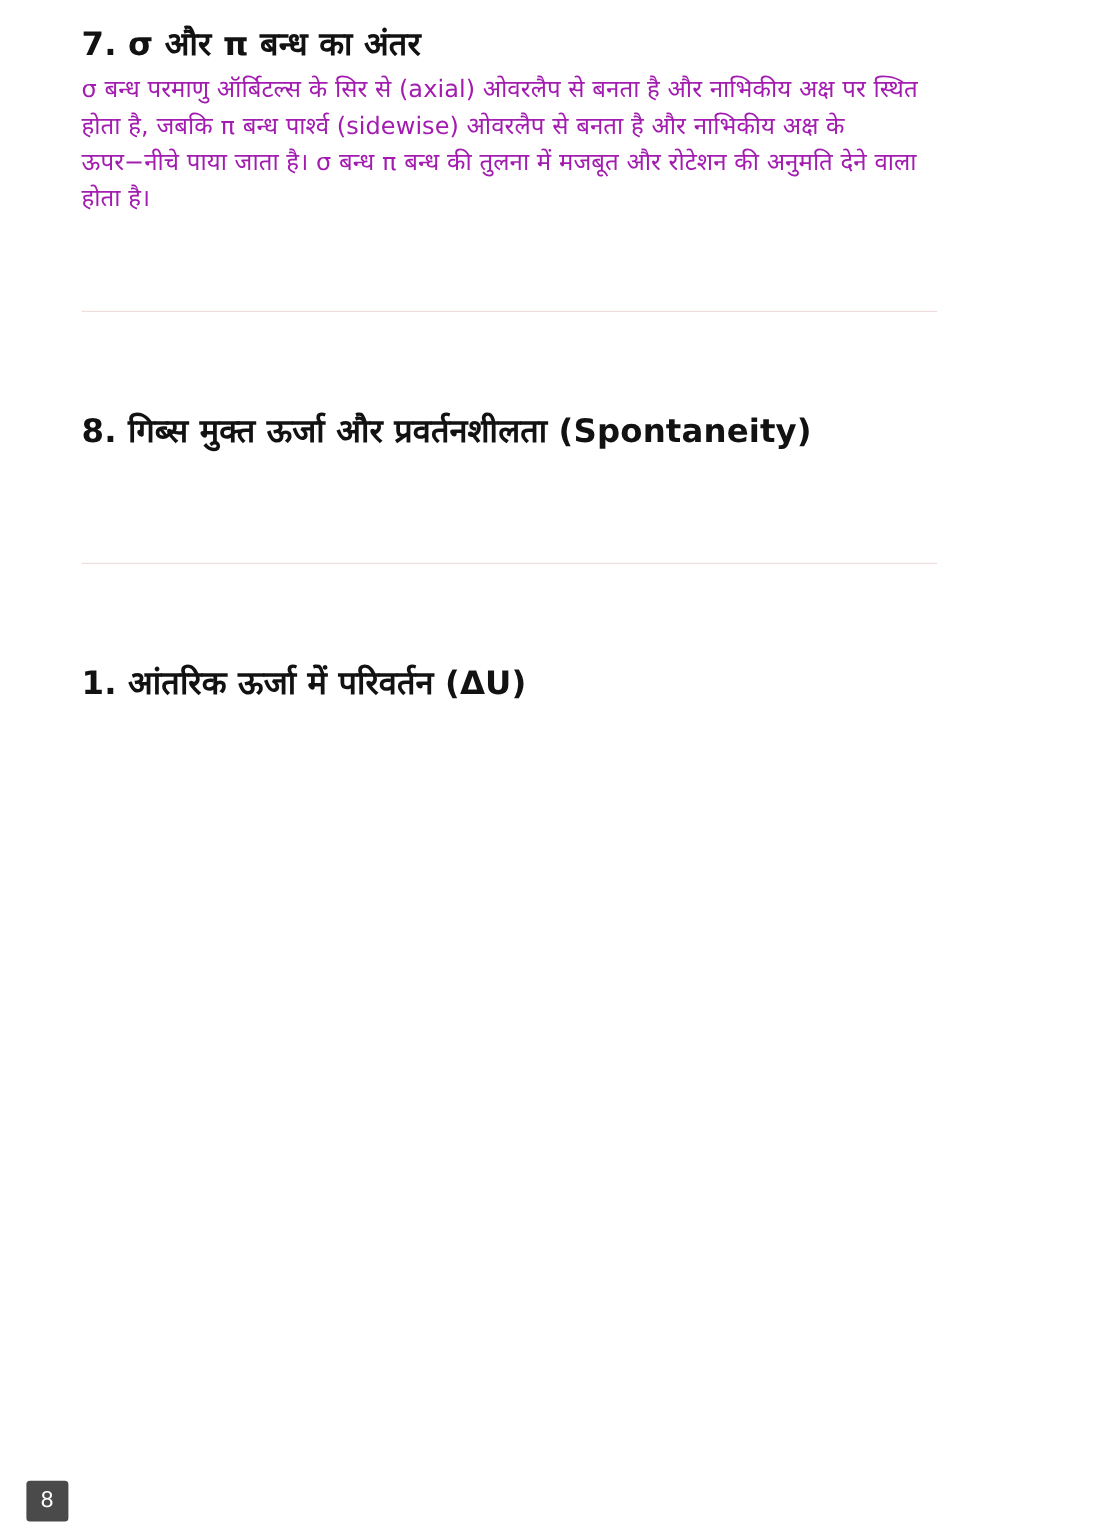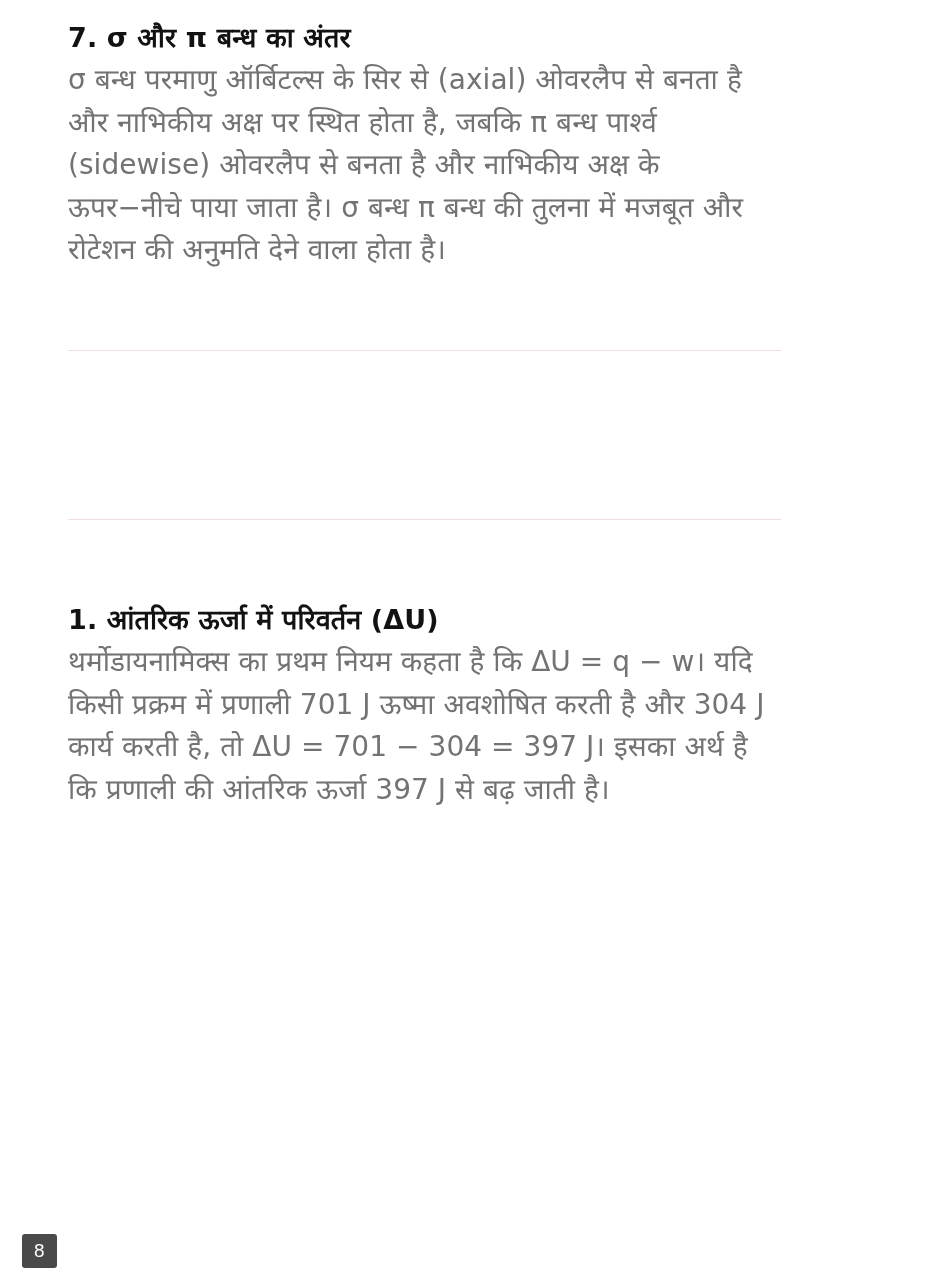--- a/index.html
+++ b/index.html
@@ -28,24 +28,24 @@
   }
   .sec-title {
     font-size: 27px;
     font-weight: bold;
     line-height: 1.45;
     margin: 0 0 2px 0;
     color: #121212;
     letter-spacing: 0.1px;
   }
   .sec-body {
-    font-size: 28px;
+    font-size: 20px;
     line-height: 1.52;
     margin: 0;
-    color: #737373;
+    color: #a21caf;
     letter-spacing: 0.05px;
   }
   .divider {
     border: 0;
     border-top: 1px solid #f0dede;
     margin: 0;
     width: 100%;
   }
   .gap-after-s1 { height: 78px; }
   .gap-before-s2 { height: 80px; }
@@ -73,25 +73,25 @@
   <div class="section">
     <h2 class="sec-title">7. σ और π बन्ध का अंतर</h2>
     <p class="sec-body">σ बन्ध परमाणु ऑर्बिटल्स के सिर से (axial) ओवरलैप से बनता है और नाभिकीय अक्ष पर स्थित होता है, जबकि π बन्ध पार्श्व (sidewise) ओवरलैप से बनता है और नाभिकीय अक्ष के ऊपर−नीचे पाया जाता है। σ बन्ध π बन्ध की तुलना में मजबूत और रोटेशन की अनुमति देने वाला होता है।</p>
   </div>
 
   <div class="gap-after-s1"></div>
   <hr class="divider">
   <div class="gap-before-s2"></div>
 
   <div class="section">
+    <h2 class="sec-title">8. गिब्स मुक्त ऊर्जा और प्रवर्तनशीलता (Spontaneity)</h2>
   </div>
 
   <div class="gap-after-s2"></div>
   <hr class="divider">
   <div class="gap-before-s3"></div>
 
   <div class="section">
     <h2 class="sec-title">1. आंतरिक ऊर्जा में परिवर्तन (ΔU)</h2>
-    <p class="sec-body">थर्मोडायनामिक्स का प्रथम नियम कहता है कि ΔU = q − w। यदि किसी प्रक्रम में प्रणाली 701 J ऊष्मा अवशोषित करती है और 304 J कार्य करती है, तो ΔU = 701 − 304 = 397 J। इसका अर्थ है कि प्रणाली की आंतरिक ऊर्जा 397 J से बढ़ जाती है।</p>
   </div>
 
   <div class="page-number">8</div>
 </div>
 
 </body></html>

